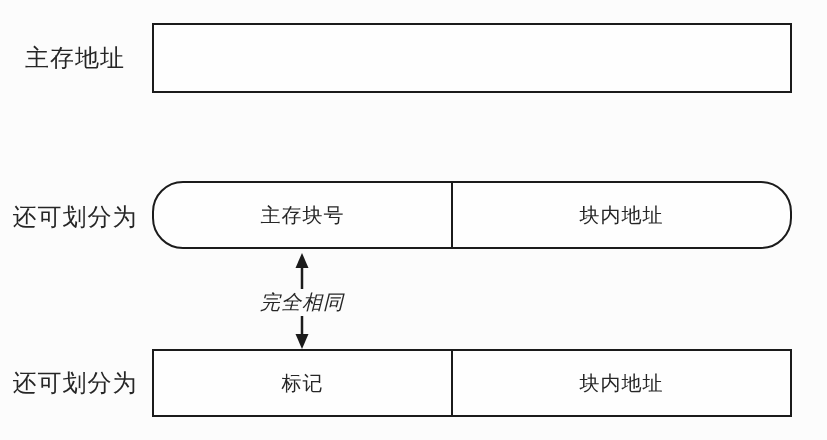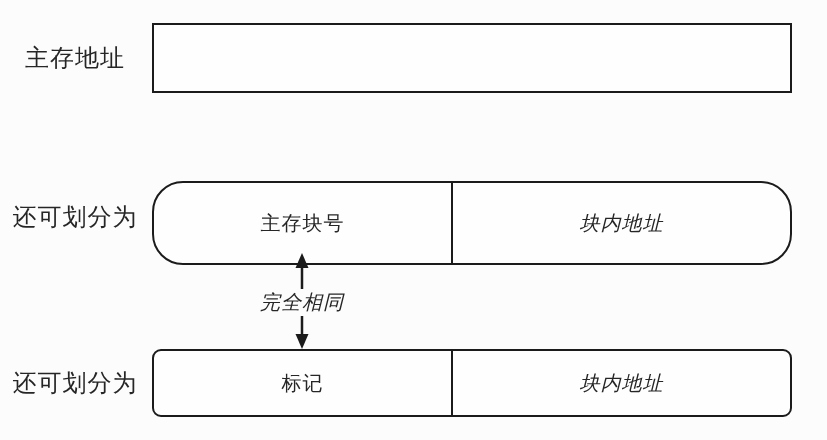--- a/index.html
+++ b/index.html
@@ -43,27 +43,27 @@
     align-items: center;
     justify-content: center;
     font-size: 20px;
     letter-spacing: 1px;
     color: var(--text);
   }
   .cell-left {
     flex: 0 0 299px;
     border-right: 2px solid var(--border);
   }
-  .cell-right { flex: 1 1 auto; font-style: italic; }
+  .cell-right { flex: 1 1 auto; }
   #label-row1 { top: 23px;  height: 70px; }
   #box-row1   { top: 23px;  height: 70px; }
   #label-row2 { top: 181px; height: 72px; }
-  #box-row2   { top: 181px; height: 84px; border-radius: 31px; }
+  #box-row2   { top: 181px; height: 68px; border-radius: 31px; }
   #label-row3 { top: 349px; height: 68px; }
-  #box-row3   { top: 349px; height: 68px; border-radius: 9px; }
+  #box-row3   { top: 349px; height: 68px; }
   .arrow-svg {
     position: absolute;
     left: 292px;
     top: 253px;
     width: 20px;
     height: 96px;
   }
   .arrow-svg line { stroke: var(--border); stroke-width: 2.5; }
   .arrow-svg polygon { fill: var(--border); }
   .arrow-label {

